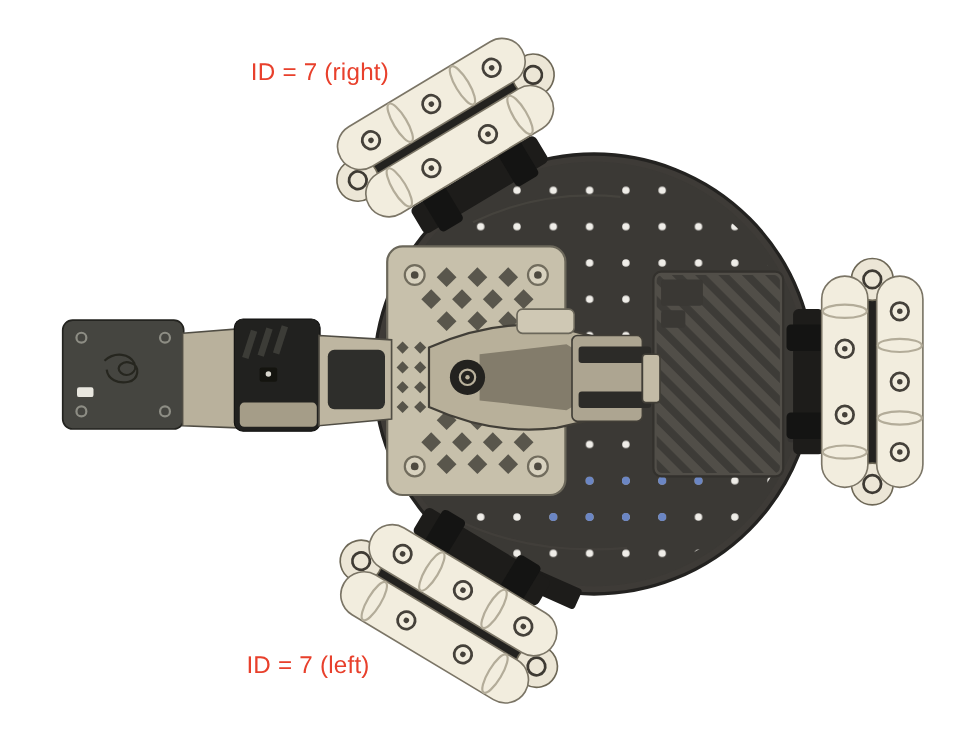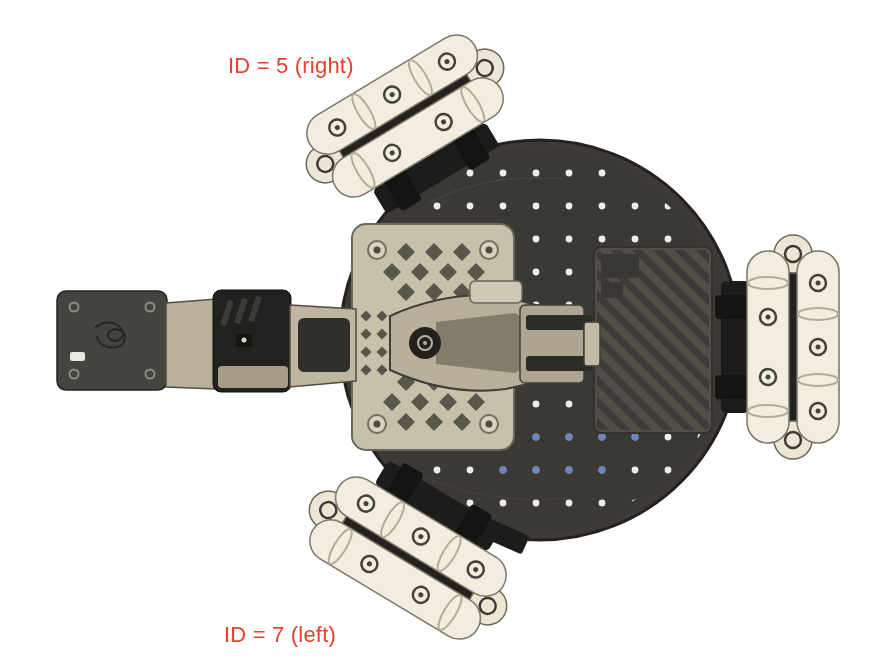--- a/index.html
+++ b/index.html
@@ -10,21 +10,21 @@
   .lbl {
     position: absolute;
     color: #e8402c;
     font-size: 22px;
     font-weight: 400;
     letter-spacing: 0.2px;
     white-space: nowrap;
   }
   .lbl-9 { left: 228px; top: 53px; }
   .lbl-8 { left: 733px; top: 199px; }
-  .lbl-7 { left: 224px; top: 622px; }
+  .lbl-7 { left: 224px; top: 592px; }
 </style>
 </head>
 <body>
 
 <div class="stage">
 
   <svg width="888" height="669" viewBox="0 0 888 669" xmlns="http://www.w3.org/2000/svg">
 
     <defs>
       <pattern id="dots" width="33" height="33" patternUnits="userSpaceOnUse">
@@ -206,15 +206,15 @@
         <use href="#omniwheel"></use>
       </g>
     <g transform="translate(793,347) rotate(90)">
         <use href="#omniwheel"></use>
       </g>
     <g transform="translate(408,558) rotate(31)">
         <use href="#omniwheel"></use>
       </g>
   </svg>
 
-  <div class="lbl lbl-9">ID = 5 (right)</div>
+  <div class="lbl lbl-9">ID = 7 (right)</div>
   <div class="lbl lbl-7">ID = 7 (left)</div>
 </div>
 
 </body></html>

